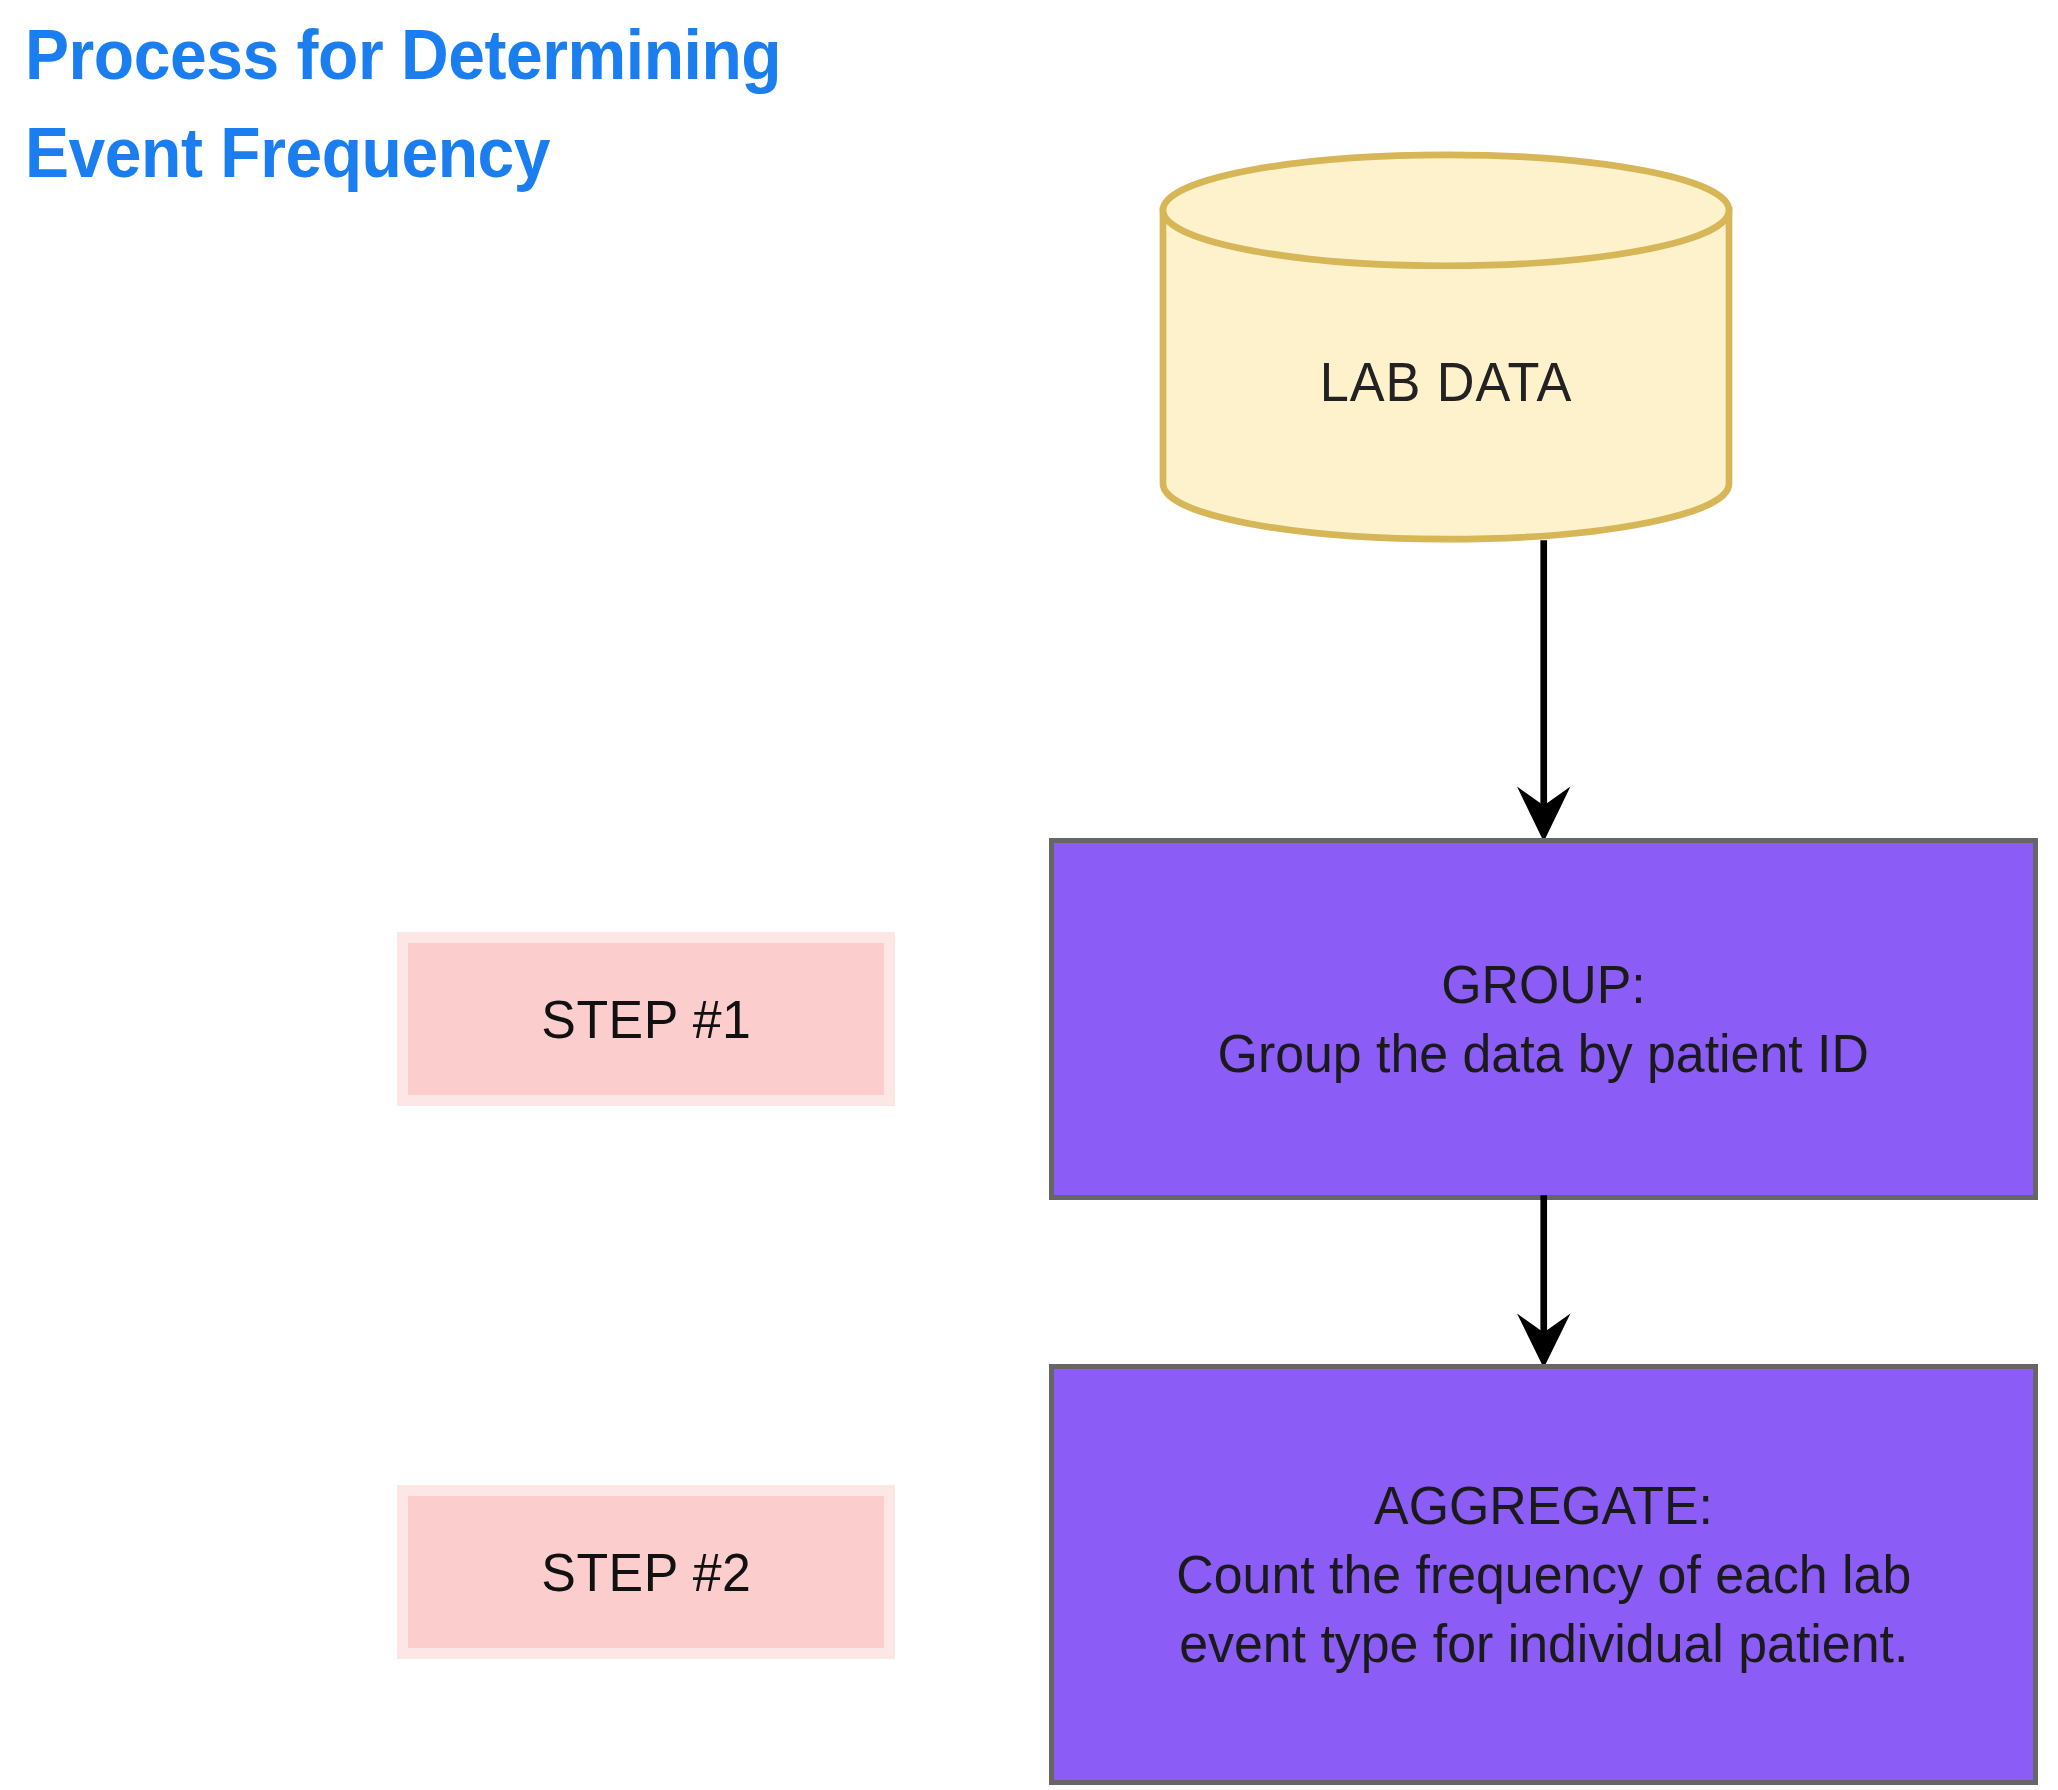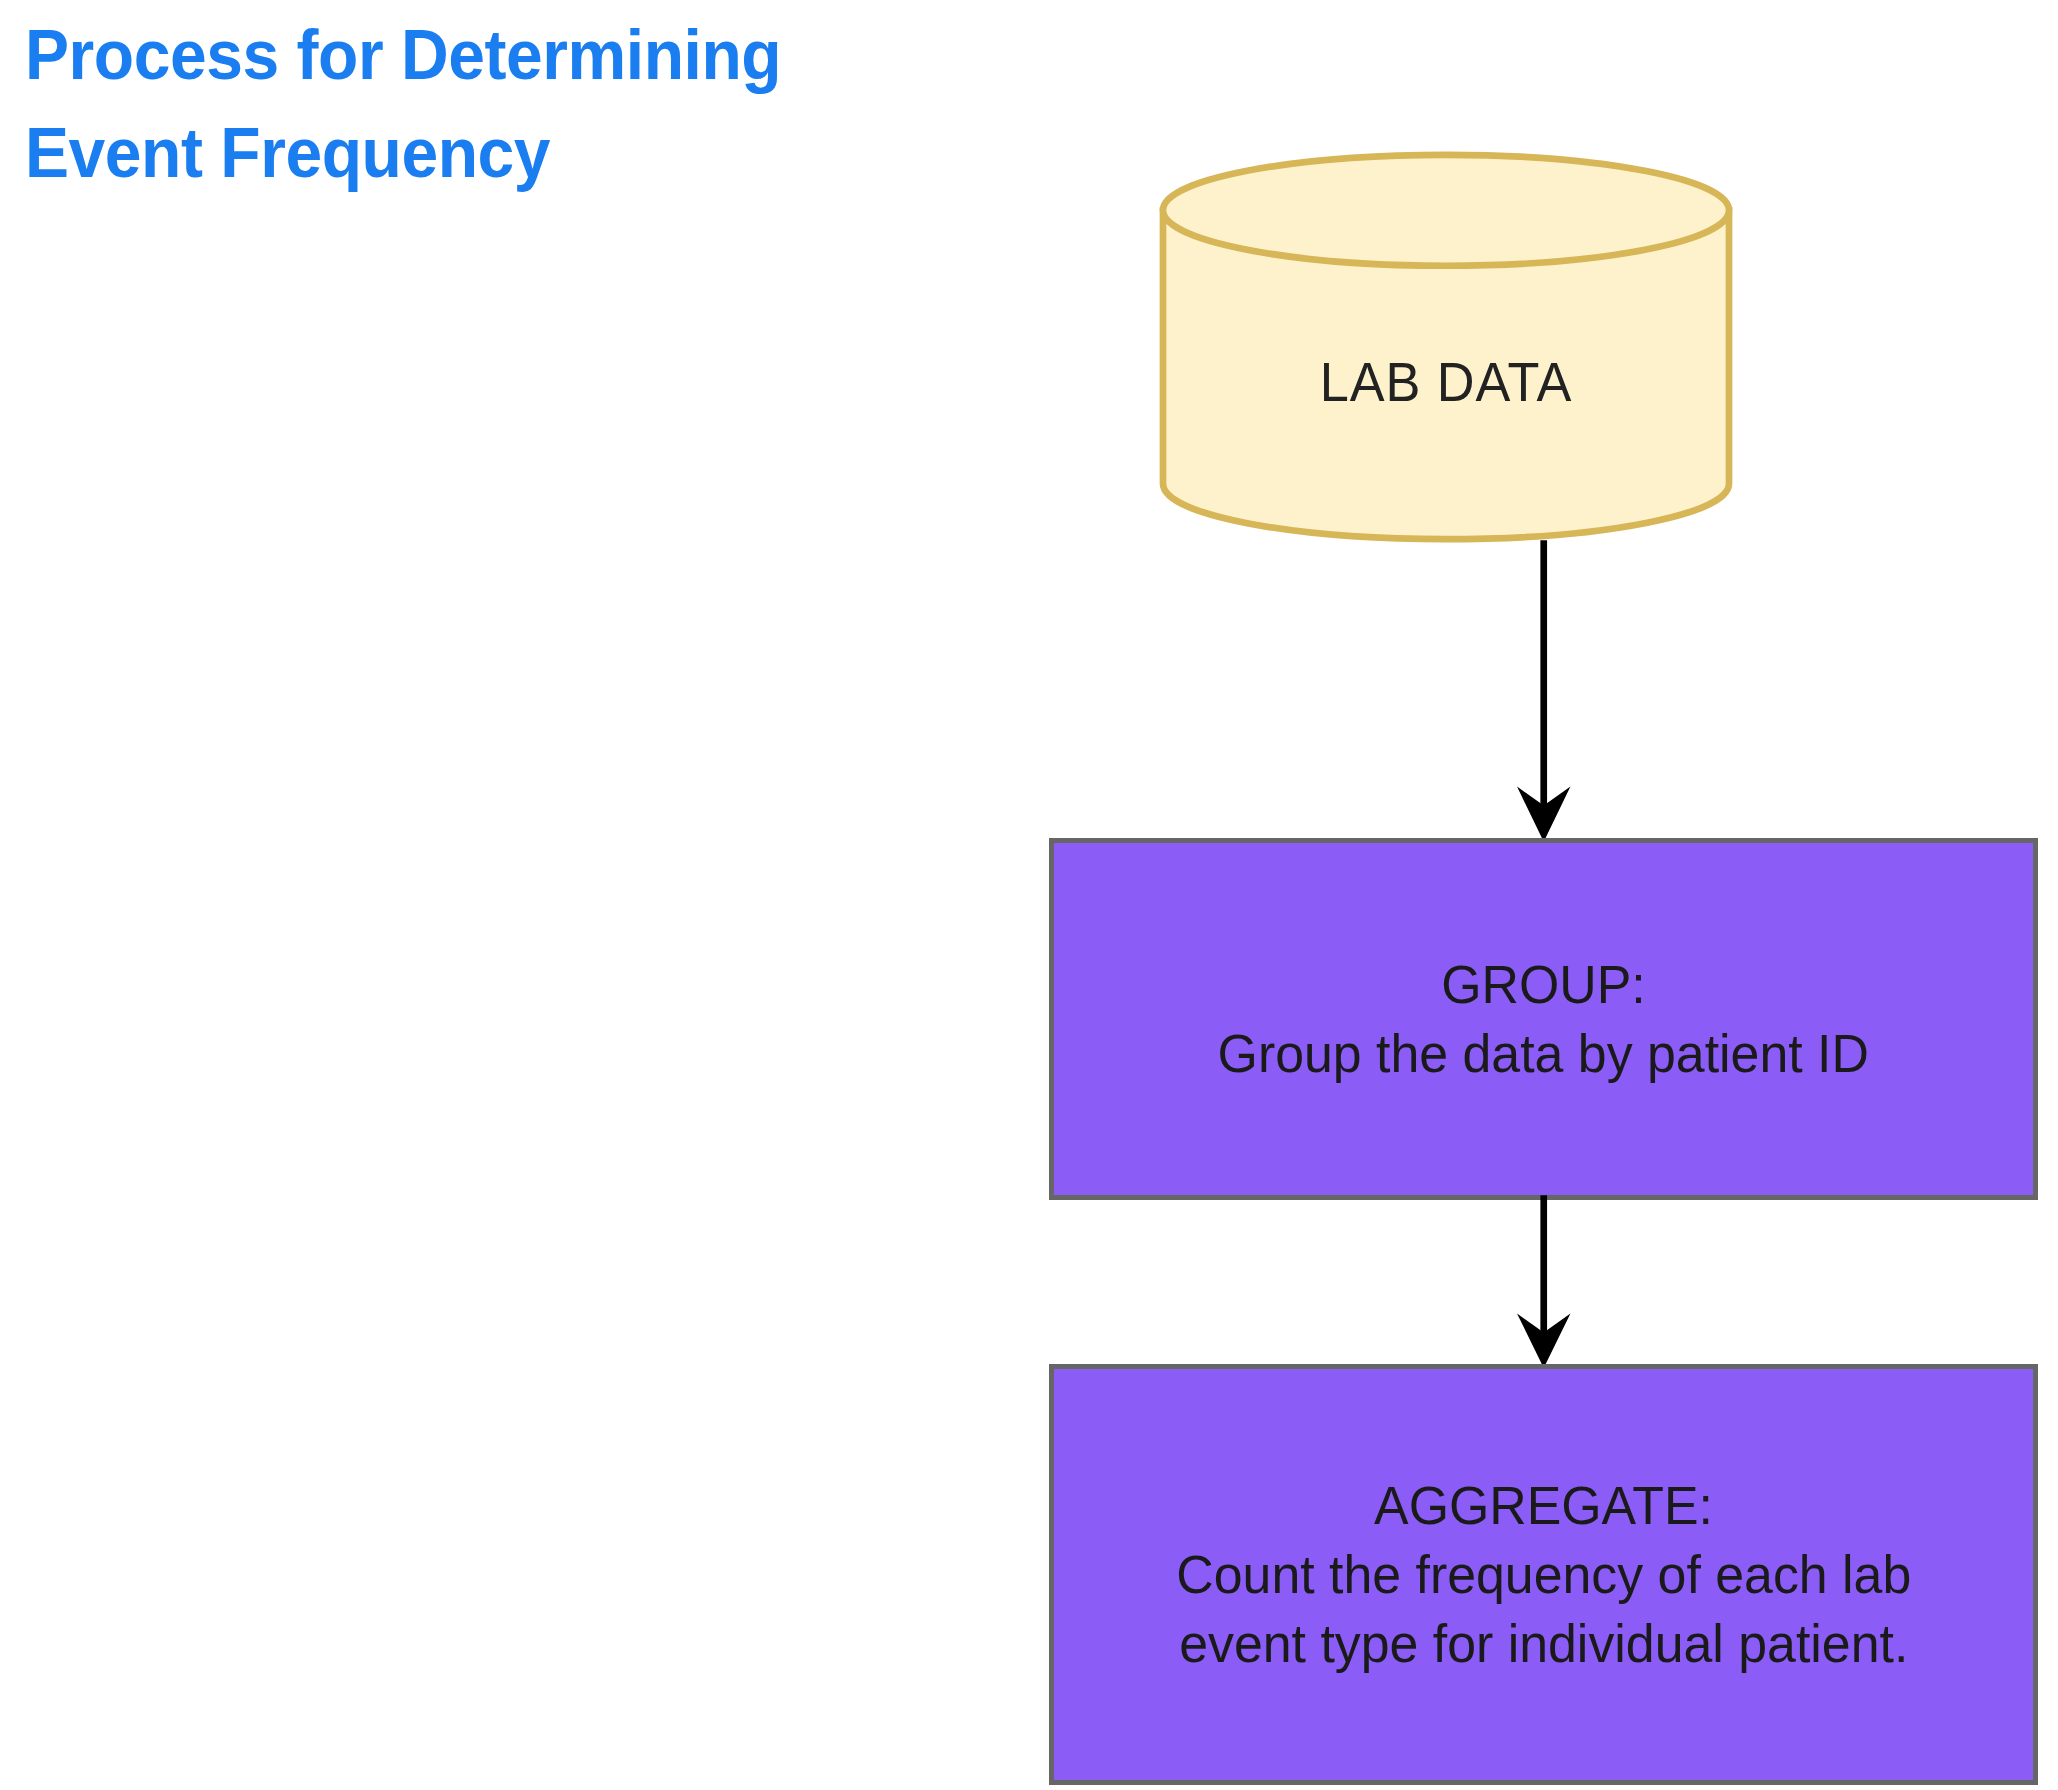--- a/index.html
+++ b/index.html
@@ -180,16 +180,22 @@
     <line x1="50" y1="0" x2="50" y2="156" stroke="#000000" stroke-width="7"></line>
     <path d="M 50 181 L 22 124 L 50 144 L 78 124 Z" fill="#000000"></path>
   </svg>
 
   <div class="process-box" id="aggregate-box">
     <span class="box-line">AGGREGATE:</span>
     <span class="box-line">Count the frequency of each lab</span>
     <span class="box-line">event type for individual patient.</span>
   </div>
 
-
+  <div class="step-box" id="step-1-box">
+    <span>STEP #1</span>
+  </div>
+
+  <div class="step-box" id="step-2-box">
+    <span>STEP #2</span>
+  </div>
 
 </div>
 
 
 </body></html>

